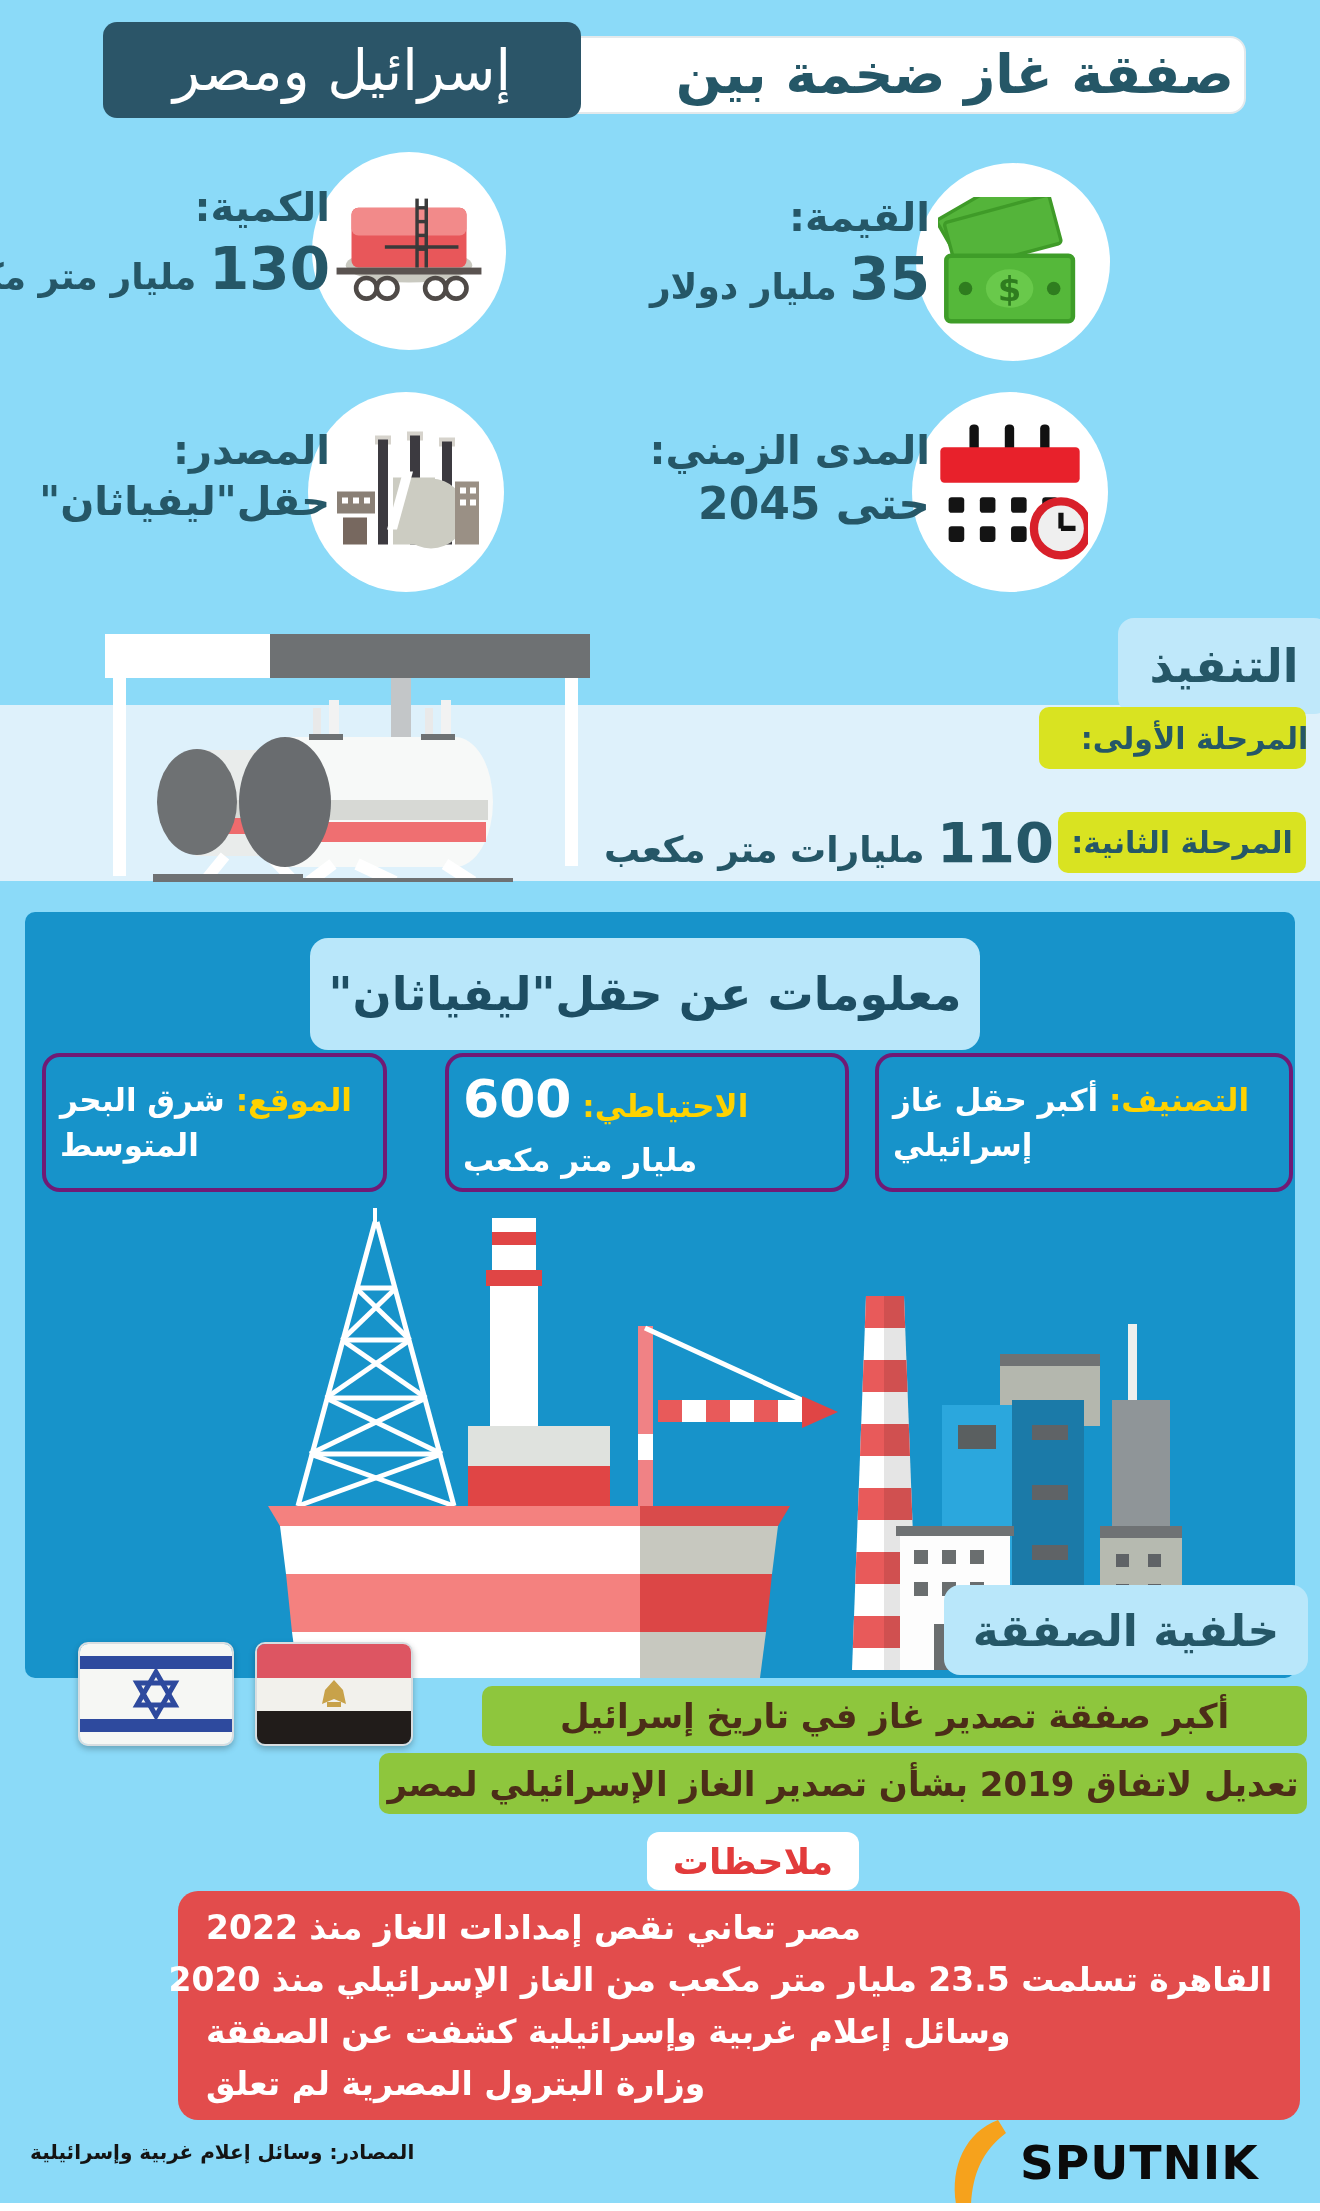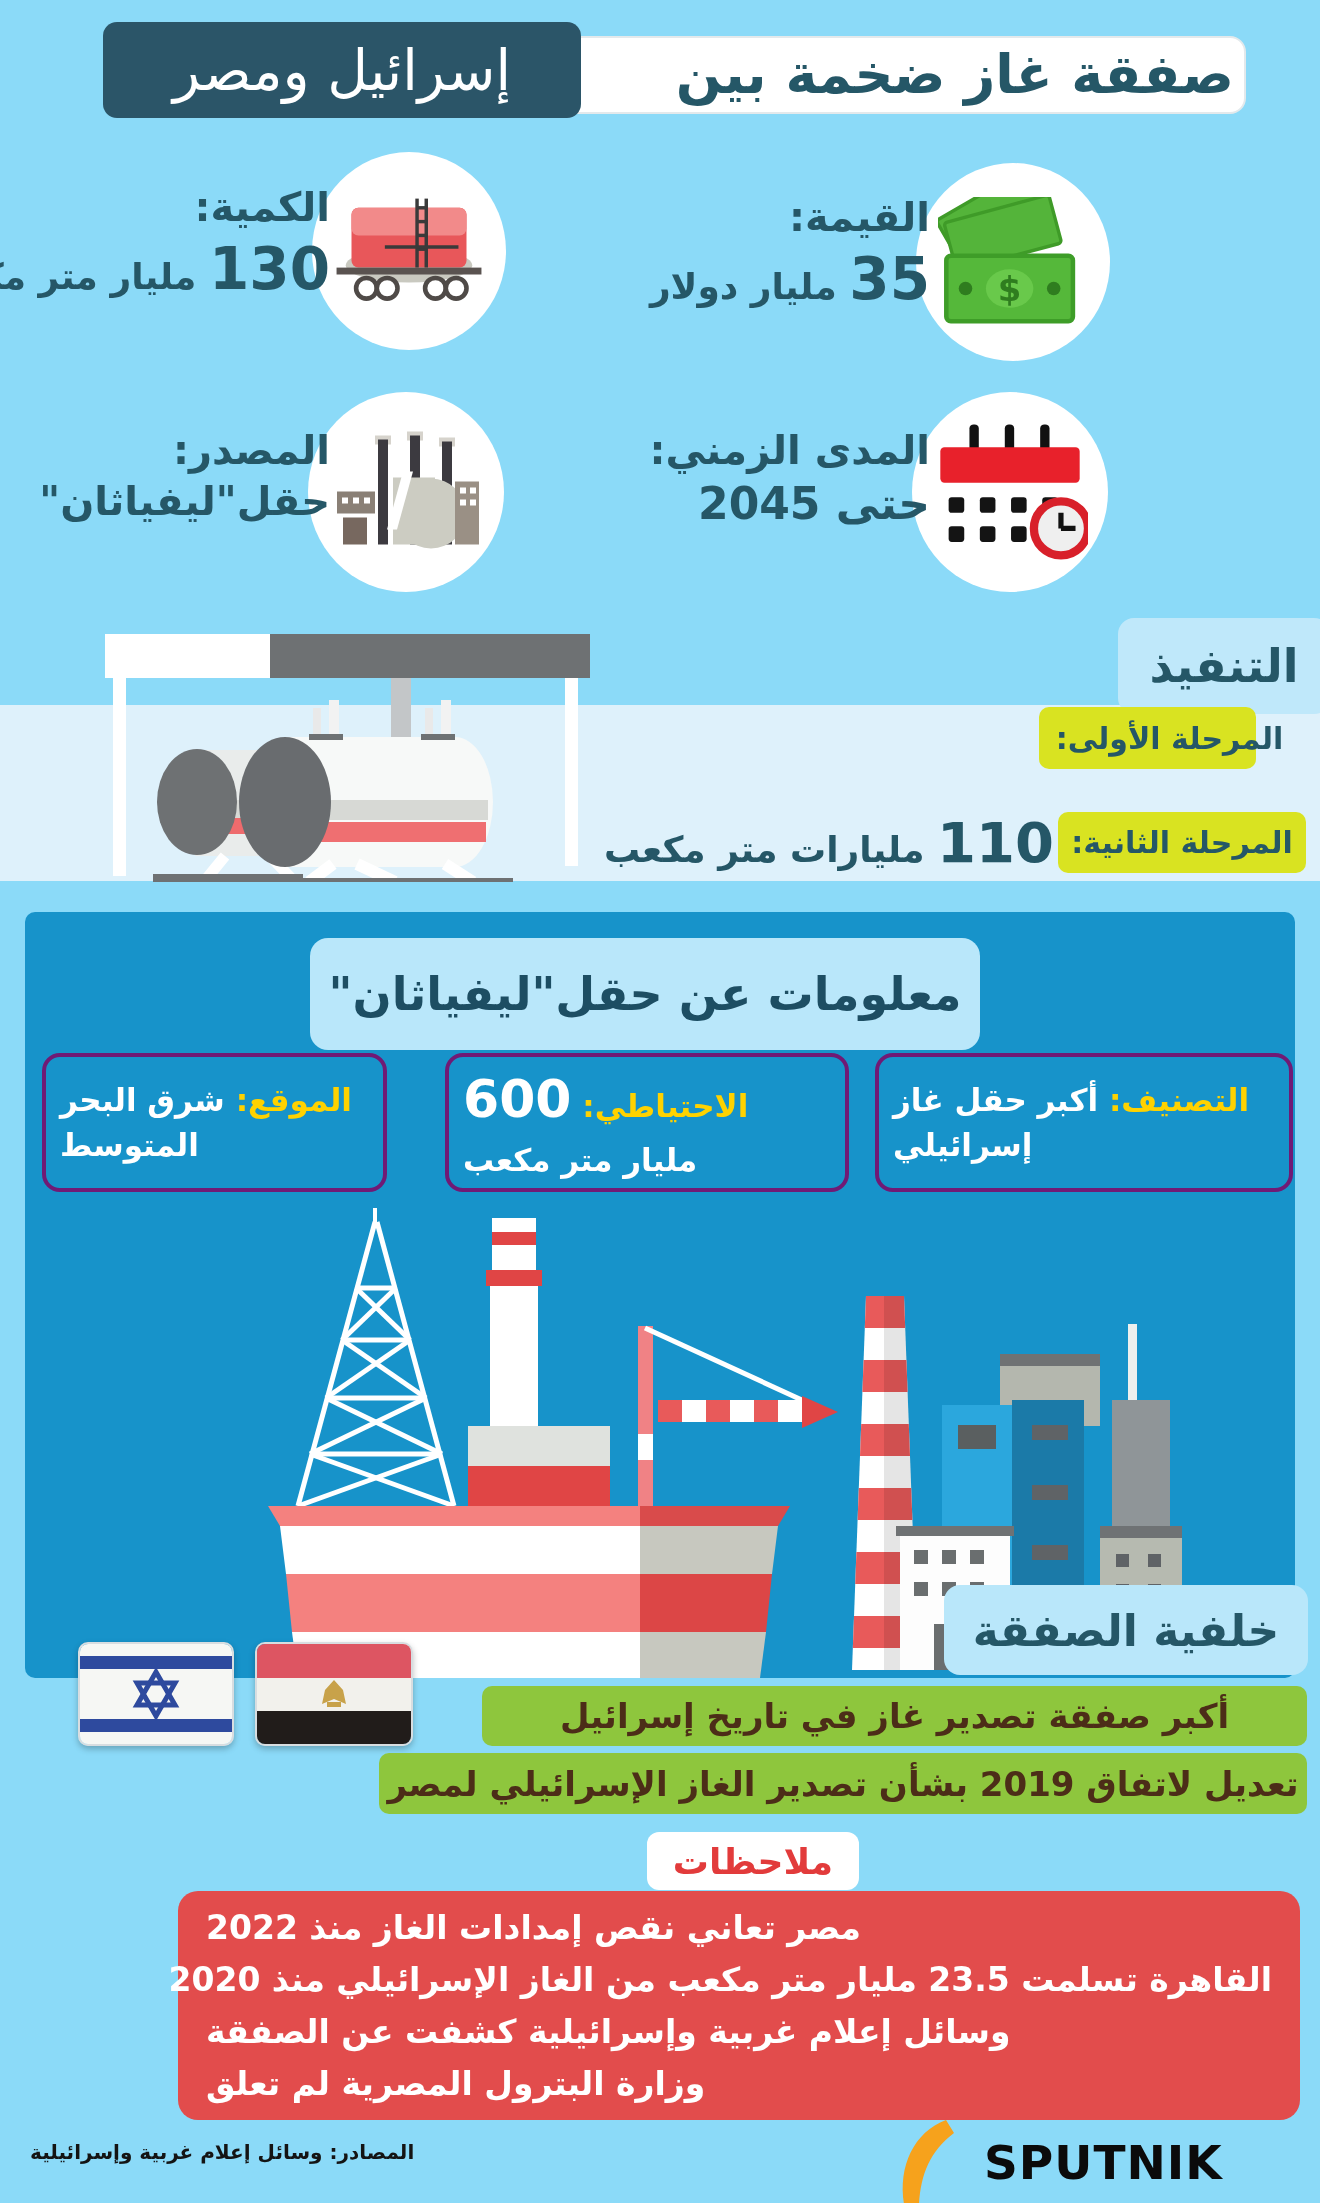--- a/index.html
+++ b/index.html
@@ -32,21 +32,21 @@
   .card .big{font-size:52px;}
   
   .bg-title{left:944px;top:1585px;width:364px;height:90px;background:#b9e7fa;border-radius:16px;display:flex;align-items:center;justify-content:center;font-size:44px;font-weight:bold;color:#255767;}
   .flag{border-radius:10px;overflow:hidden;box-shadow:0 3px 6px rgba(0,0,0,.25);border:2px solid #d8dde0;}
   .green-bar{background:#8ec63d;border-radius:10px;display:flex;align-items:center;justify-content:center;color:#4c2d18;font-weight:bold;font-size:34px;}
   
   .notes-title{left:647px;top:1832px;width:212px;height:58px;background:#ffffff;border-radius:12px;display:flex;align-items:center;justify-content:center;color:#e23b3b;font-size:36px;font-weight:bold;}
   .red-box{left:178px;top:1891px;width:1122px;height:229px;background:#e24c4c;border-radius:20px;padding:10px 28px;color:#ffffff;font-weight:bold;font-size:33px;text-align:left;display:flex;flex-direction:column;justify-content:space-around;}
   
   .source{left:30px;top:2140px;font-size:20px;font-weight:bold;color:#141414;}
-  .logo{left:892px;top:2118px;display:flex;align-items:center;gap:26px;}
+  .logo{left:944px;top:2118px;display:flex;align-items:center;gap:10px;}
   .brand{font-size:47px;font-weight:900;color:#0b0b0b;letter-spacing:1px;}
   .bottom-strip{left:0;top:2203px;width:1320px;height:8px;background:#ffffff;}
 </style>
 </head>
 <body>
 
 <div class="canvas">
 
   <div class="abs header-box"></div>
   <div class="abs header-rest nowrap" dir="rtl">صفقة غاز ضخمة بين</div>
@@ -185,21 +185,21 @@
       <rect x="346" y="68" width="10" height="38" fill="#f2f2f2"></rect>
     <rect x="326" y="102" width="34" height="6" fill="#6e7173"></rect>
     <line x1="238" y1="232" x2="214" y2="250" stroke="#ffffff" stroke-width="12"></line>
     <line x1="262" y1="232" x2="300" y2="250" stroke="#ffffff" stroke-width="12"></line>
     <line x1="350" y1="232" x2="378" y2="250" stroke="#ffffff" stroke-width="12"></line>
     <rect x="168" y="246" width="250" height="12" fill="#6e7173"></rect>
   </svg>
 
   <div class="abs impl-title nowrap" dir="rtl">التنفيذ</div>
 
-  <div class="abs phase-box nowrap" style="left:1039px;top:707px;width:217px;height:62px;padding-left:44px;" dir="rtl">المرحلة الأولى:</div>
+  <div class="abs phase-box nowrap" style="left:1039px;top:707px;width:267px;height:62px;padding-left:44px;" dir="rtl">المرحلة الأولى:</div>
 
   <div class="abs phase-box nowrap" style="left:1058px;top:812px;width:248px;height:61px;" dir="rtl">المرحلة الثانية:</div>
   <div class="abs phase-val nowrap" style="right:266px;top:812px;height:61px;line-height:61px;" dir="rtl">
     <span class="big">110</span> <span>مليارات متر مكعب</span>
   </div>
 
   <div class="abs main-section"></div>
   <div class="abs main-title nowrap" dir="rtl">معلومات عن حقل"ليفياثان"</div>
 
   <div class="abs card" style="left:875px;top:1053px;width:418px;height:139px;" dir="rtl">

